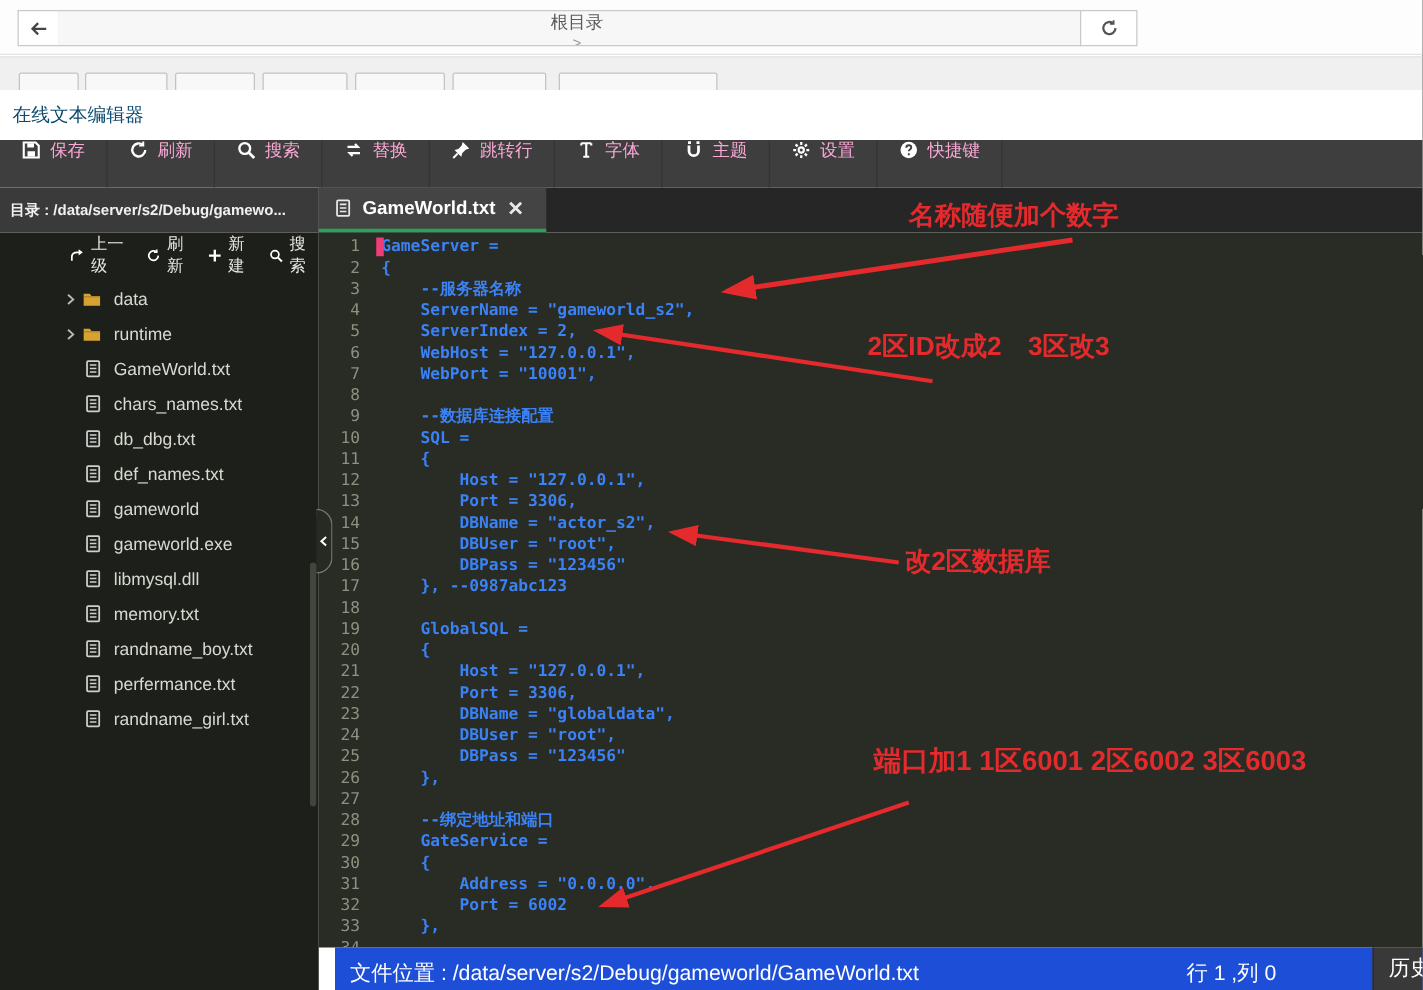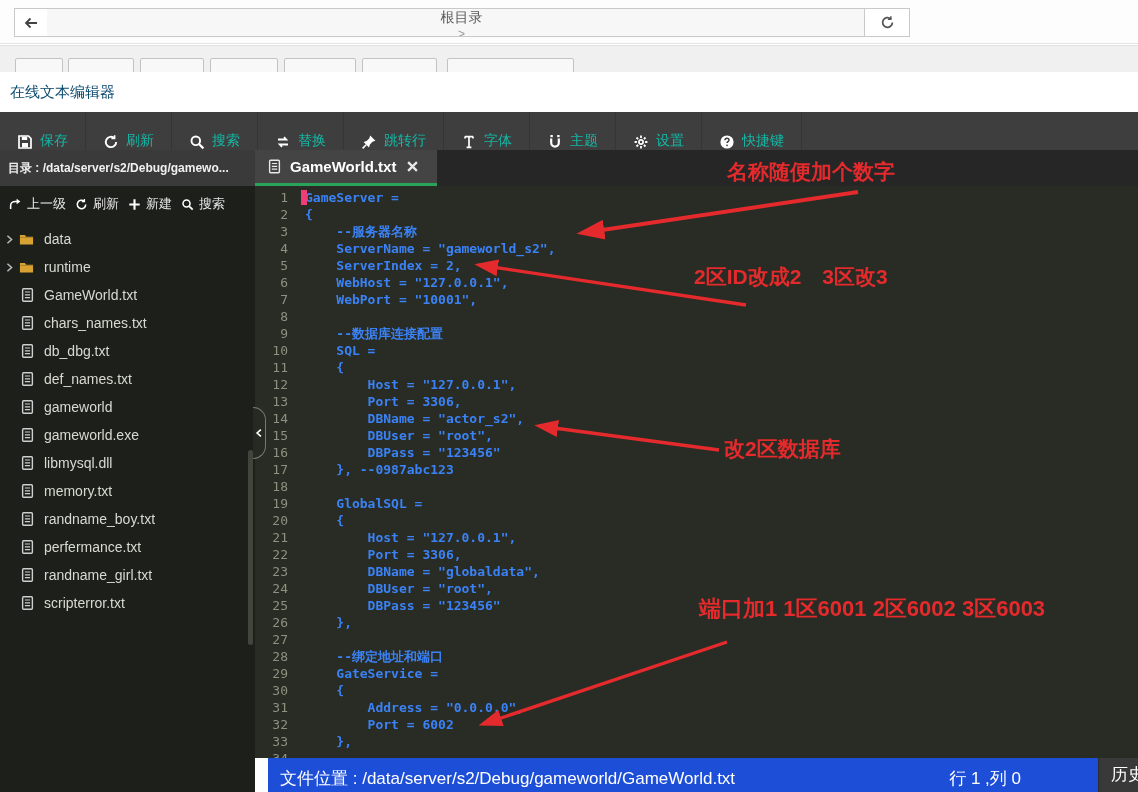--- a/index.html
+++ b/index.html
@@ -17,34 +17,34 @@
   
   .ghost-row { position:absolute; left:0; top:45px; width:1138px; height:27px; background:#f0f0f0; border-top:1px solid #e2e2e2; overflow:hidden; }
   .gbtn { position:absolute; top:12px; height:34px; background:#f8f8f8; border:1px solid #c3c3c3; border-radius:2px; }
 
   
   .panelhead { position:absolute; left:0; top:72px; width:1138px; height:40px; background:#fff; }
   .paneltitle { position:absolute; left:10px; top:11px; font-size:15px; color:#0c4a6e; }
 
   
   .toolbar { position:absolute; left:0; top:112px; width:1138px; height:38px; background:#3e3e3e; display:flex; }
-  .tbtn { display:flex; align-items:flex-end; padding:0 17px; color:#14b8a6; font-size:14px; border-right:1px solid #353535; cursor:pointer; }
+  .tbtn { display:flex; align-items:flex-start; padding:0 17px; color:#f9a8d4; font-size:14px; border-right:1px solid #353535; cursor:pointer; }
   .tbtn .ico { width:16px; height:16px; margin-right:7px; color:#fff; }
   .ico svg { width:100%; height:100%; display:block; }
 
   
   .dirheader { position:absolute; left:0; top:150px; width:255px; height:36px; background:#3a3a3a; color:#f0f0f0; font-size:12px; font-weight:bold; display:flex; align-items:center; padding-left:8px; white-space:nowrap; overflow:hidden; }
   .tabbar { position:absolute; left:255px; top:150px; width:883px; height:36px; background:#262626; }
   .tab { position:absolute; left:0; top:0; width:182px; height:36px; background:#444; border-bottom:3px solid #2aa35a; display:flex; align-items:center; padding:0 12px; color:#fff; cursor:pointer; }
   .tab .ico { width:15px; height:15px; color:#e8e8e8; margin-right:8px; }
   .tab .tlabel { font-size:15px; font-weight:bold; margin-right:10px; }
   .tab .ico.close { width:13px; height:13px; margin:0; }
 
   
-  .sidebar { position:absolute; left:0; top:186px; width:255px; height:606px; background:#1d201a; overflow:hidden; }
+  .sidebar { position:absolute; left:0; top:186px; width:255px; height:606px; background:#1d201a; overflow:hidden;padding-left:47px; }
   .side-actions { display:flex; align-items:center; height:36px; color:#e9e9e9; font-size:13px; }
   .sbtn { display:flex; align-items:center; margin-left:9px; cursor:pointer; }
   .sbtn .ico { width:13px; height:13px; margin-right:5px; color:#fff; }
   .tree { margin-top:3px; }
   .tree-row { height:28px; display:flex; align-items:center; color:#d9d9d2; font-size:14px; cursor:pointer; }
   .tree-row .chev { width:11px; height:11px; color:#bbb; margin-left:4px; }
   .tree-row .ficon { width:17px; height:15px; margin-left:3px; color:#d8a233; }
   .tree-row.file .ficon { margin-left:20px; color:#cfcfcf; width:15px; height:16px; }
   .tree-row .fname { margin-left:9px; }
   .side-scroll { position:absolute; right:2px; top:264px; width:5px; height:195px; background:#41453c; border-radius:3px; }
@@ -384,29 +384,20 @@
       </div>
       <div class="tree-row file">
         <span class="ico ficon">
           <svg viewBox="0 0 16 16">
             <rect x="2.8" y="1.4" width="10.4" height="13.2" rx="1" fill="none" stroke="currentColor" stroke-width="1.5"></rect>
             <path d="M5.2 4.8h5.6M5.2 7.8h5.6M5.2 10.8h5.6" stroke="currentColor" stroke-width="1.3"></path>
           </svg>
         </span>
         <span class="fname">randname_girl.txt</span>
       </div>
-      <div class="tree-row file">
-        <span class="ico ficon">
-          <svg viewBox="0 0 16 16">
-            <rect x="2.8" y="1.4" width="10.4" height="13.2" rx="1" fill="none" stroke="currentColor" stroke-width="1.5"></rect>
-            <path d="M5.2 4.8h5.6M5.2 7.8h5.6M5.2 10.8h5.6" stroke="currentColor" stroke-width="1.3"></path>
-          </svg>
-        </span>
-        <span class="fname">scripterror.txt</span>
-      </div>
     </div>
   <div class="side-scroll"></div>
 </div>
 
 <div class="editor">
   <div class="code-rows" id="code-rows">
       <div class="code-row">
         <span class="ln">1</span>
         <span class="code">GameServer =<span class="cursor"></span></span>
       </div>

